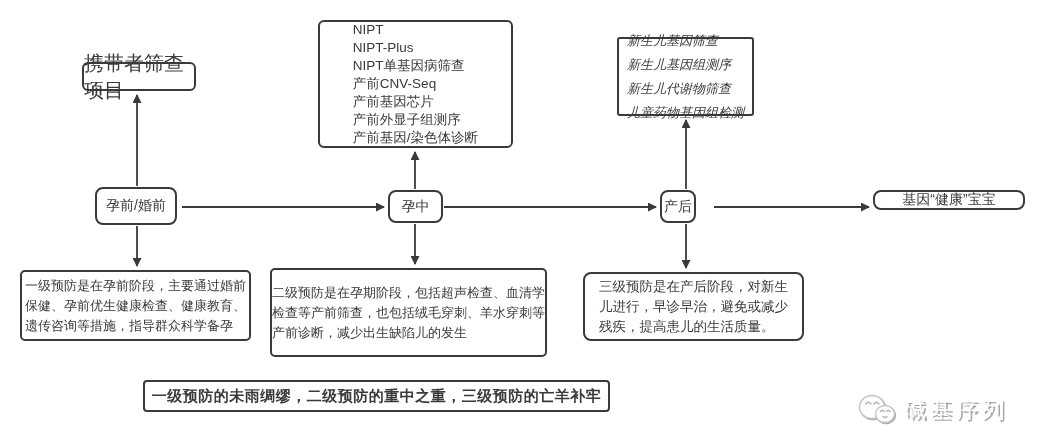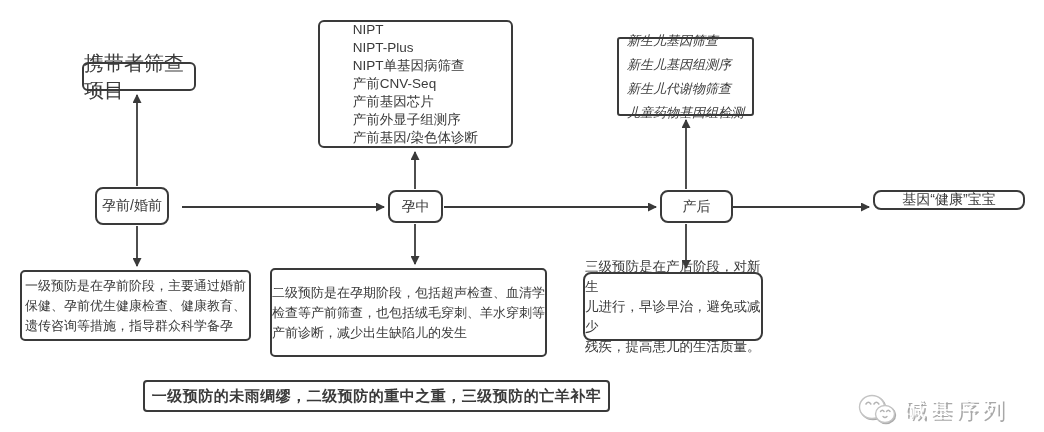--- a/index.html
+++ b/index.html
@@ -23,29 +23,29 @@
     color:#3a3a3a;
     z-index:2;
   }
   .ml{white-space:pre-line;}
   
   .carrier{left:82px;top:62px;width:114px;height:29px;border-radius:6px;font-size:20px;}
   .nipt{left:318px;top:20px;width:195px;height:128px;border-radius:6px;font-size:13.5px;line-height:18px;}
   .newborn{left:617px;top:37px;width:137px;height:79px;border-radius:3px;font-size:13px;line-height:24px;font-style:italic;}
   
   .stage{border-radius:8px;font-size:14px;}
-  .st-pre{left:95px;top:187px;width:74px;height:38px;}
+  .st-pre{left:95px;top:187px;width:82px;height:38px;}
   .st-mid{left:388px;top:190px;width:55px;height:33px;}
-  .st-post{left:660px;top:190px;width:73px;height:33px;}
+  .st-post{left:660px;top:190px;width:36px;height:33px;}
   .st-baby{left:873px;top:190px;width:152px;height:20px;border-radius:8px;font-size:14px;}
   
   .prev{font-size:13px;line-height:20px;border-radius:5px;}
   .p1{left:20px;top:270px;width:231px;height:71px;}
   .p2{left:270px;top:268px;width:277px;height:89px;}
-  .p3{left:583px;top:272px;width:180px;height:69px;border-radius:8px;font-size:13.5px;}
+  .p3{left:583px;top:272px;width:221px;height:69px;border-radius:8px;font-size:13.5px;}
   
   .summary{left:143px;top:380px;width:467px;height:32px;border-radius:4px;font-size:15px;font-weight:bold;letter-spacing:0.5px;}
   
   .wires{position:absolute;left:0;top:0;width:1044px;height:432px;z-index:1;}
   
   .watermark{
     position:absolute;right:10px;bottom:8px;
     display:flex;flex-direction:column;align-items:flex-end;
     z-index:3;pointer-events:none;
   }

